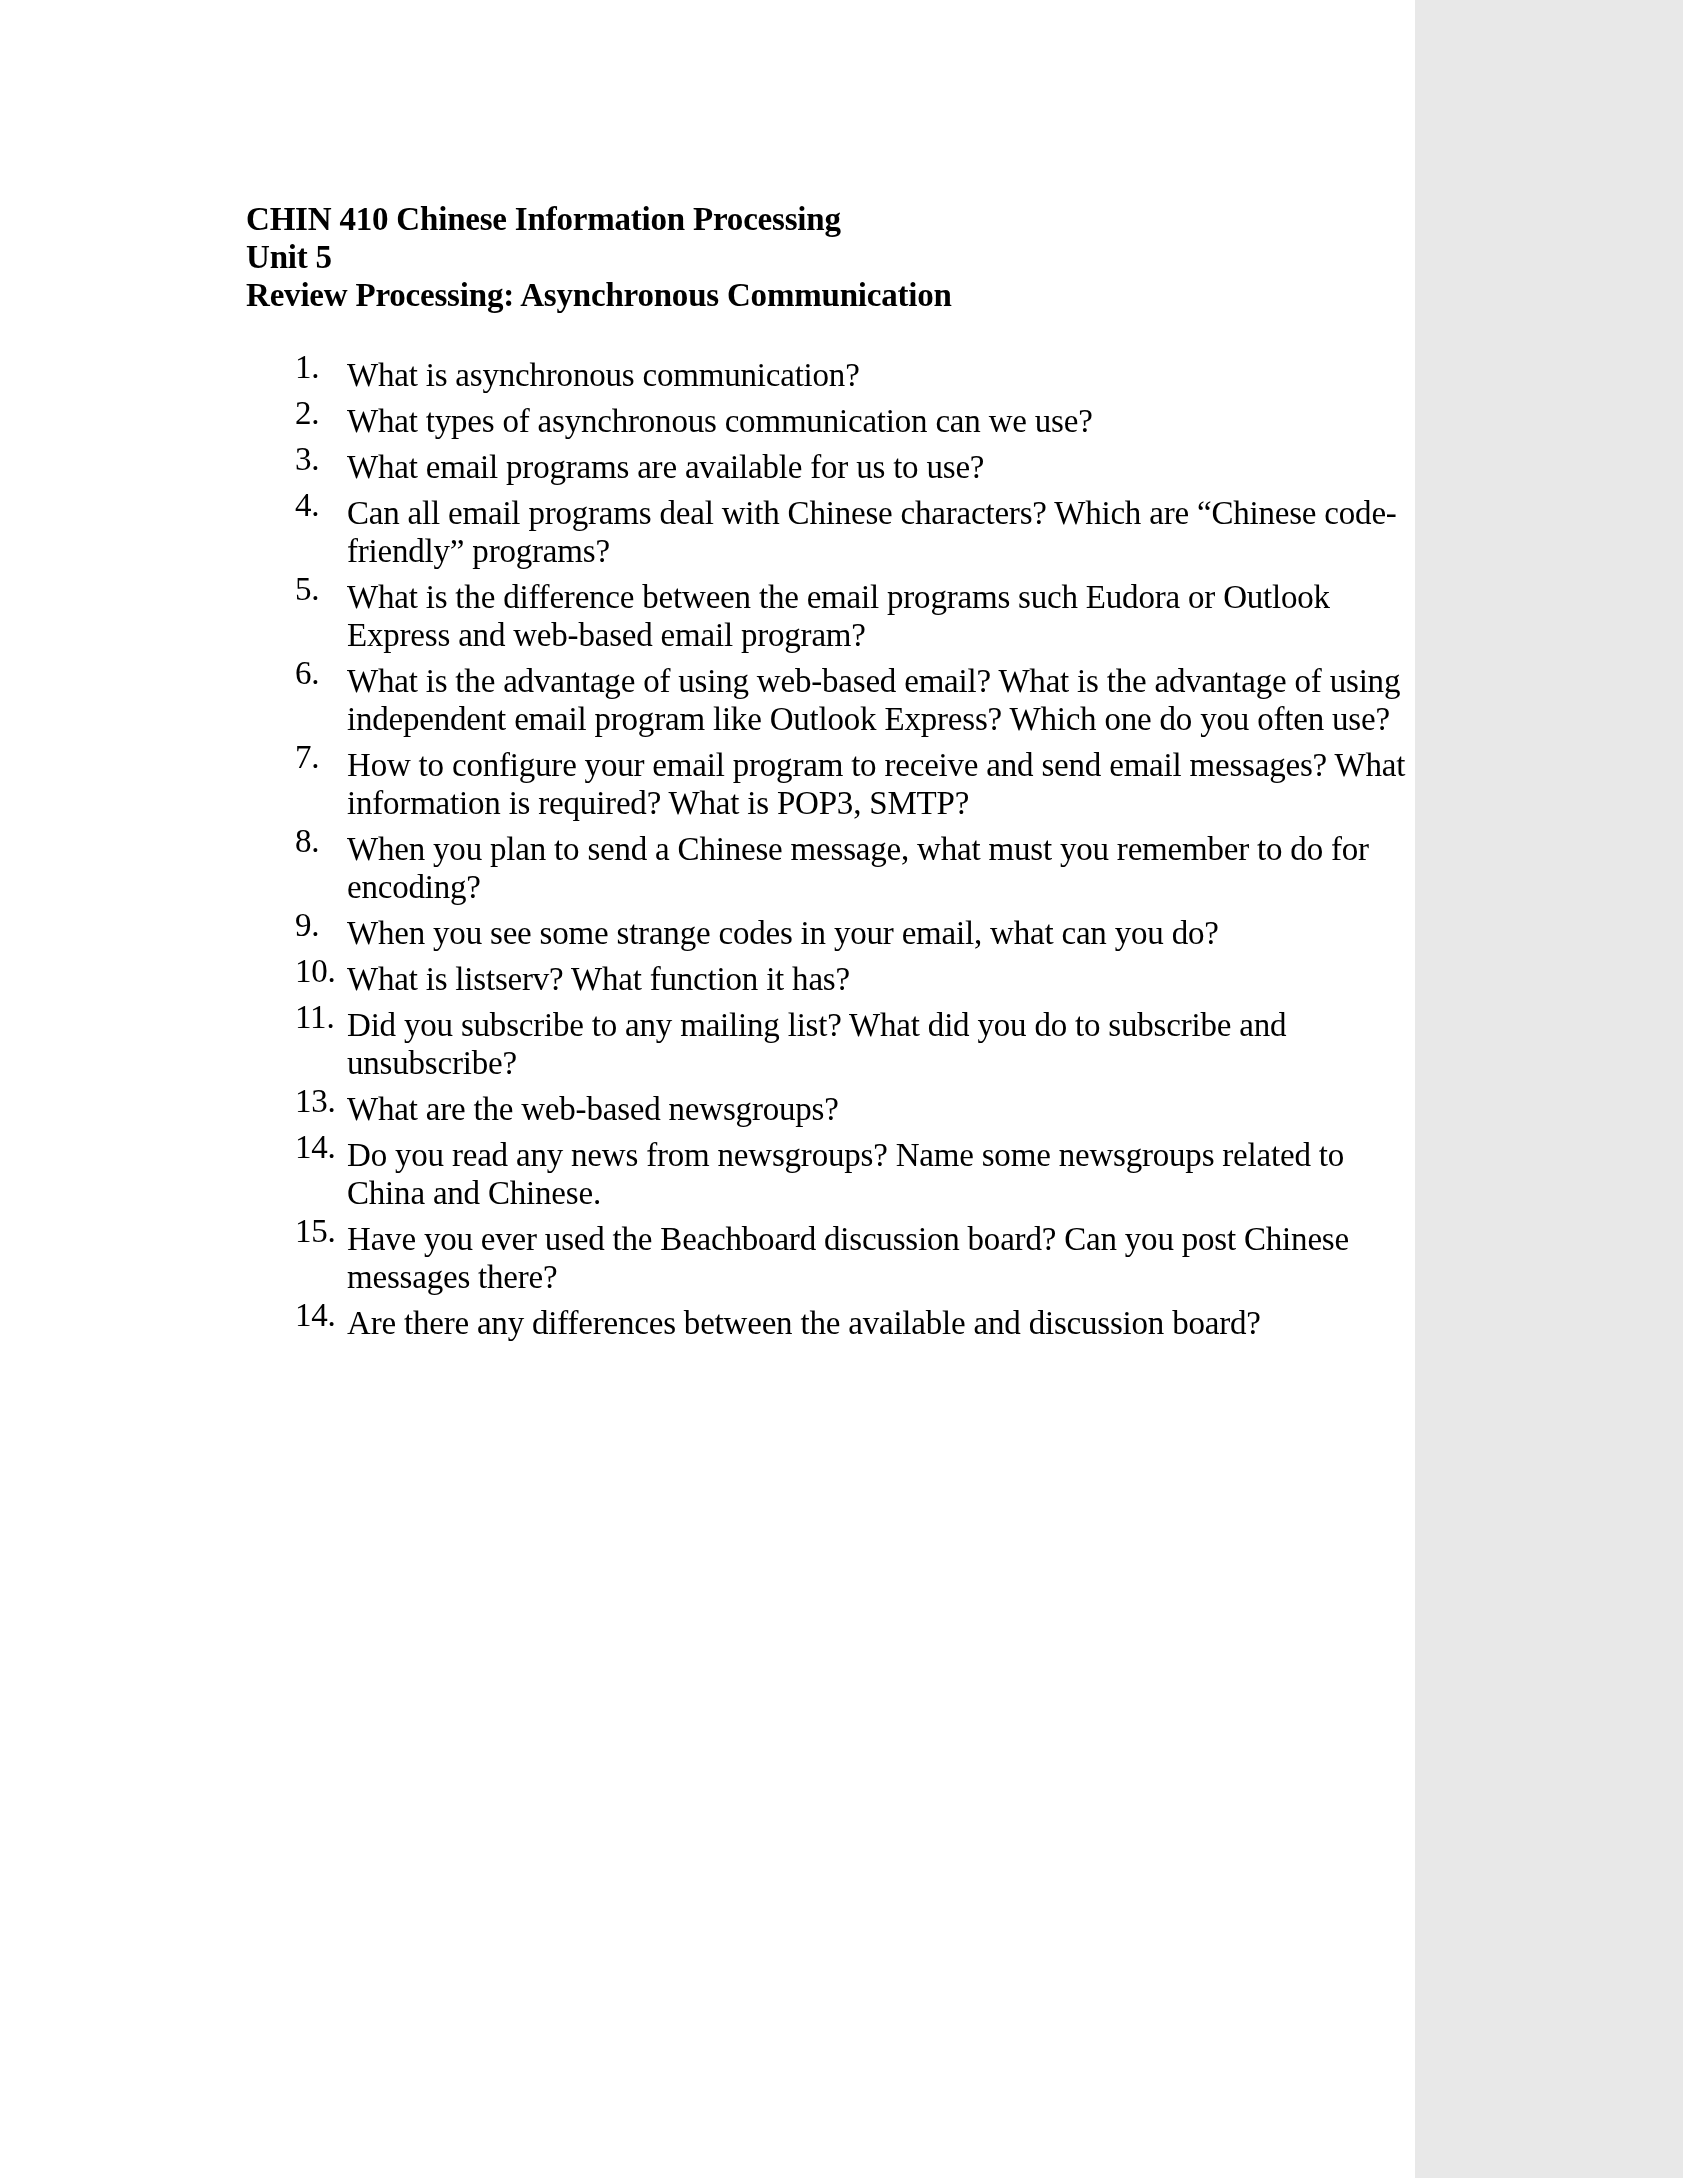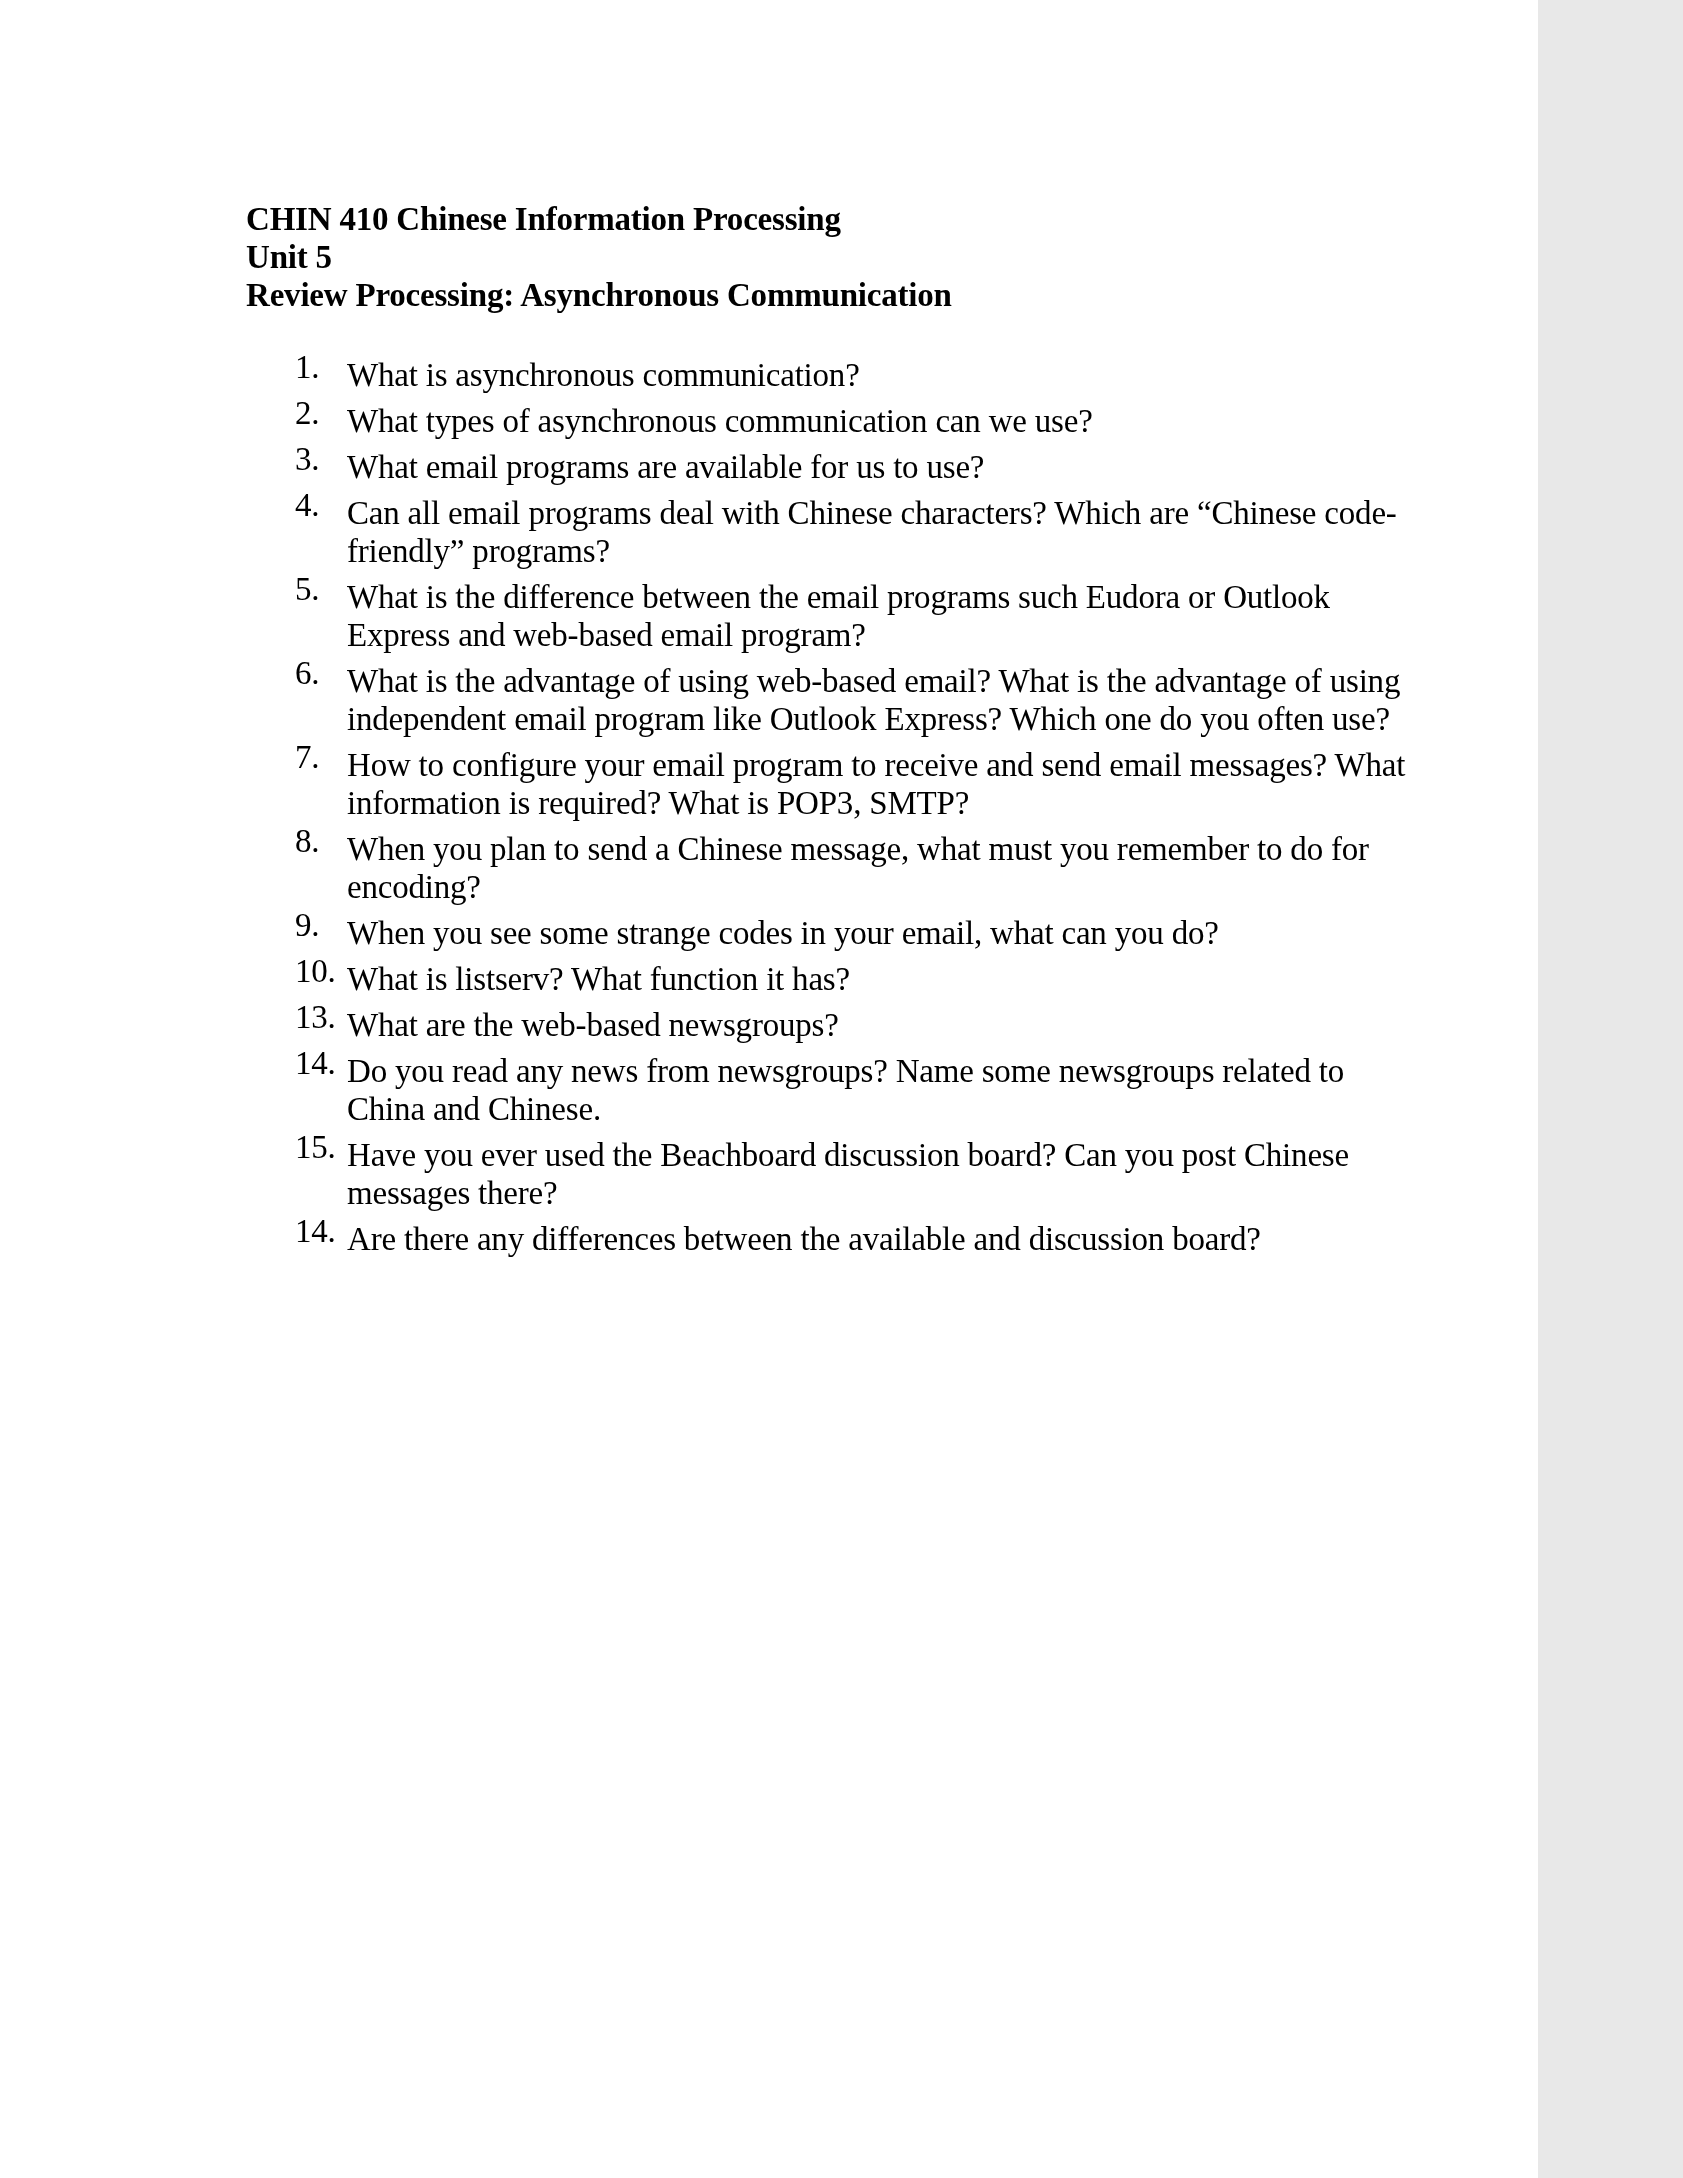--- a/index.html
+++ b/index.html
@@ -2,21 +2,21 @@
 <html><head>
 <meta charset="utf-8">
 <style>
   html, body {
     margin: 0;
     padding: 0;
     background: #e8e8e8;
   }
   .page {
     position: relative;
-    width: 1538px;
+    width: 1415px;
     height: 2178px;
     background: #ffffff;
     font-family: "Liberation Serif", "DejaVu Serif", serif;
     color: #000000;
     font-size: 33px;
     line-height: 38px;
     letter-spacing: -0.2px;
     overflow: hidden;
   }
   .doc-header {
@@ -106,20 +106,25 @@
     <div class="question-item">
       <span class="q-num">9.</span>
       <span class="q-text">When you see some strange codes in your email, what can you do?</span>
     </div>
 
     <div class="question-item">
       <span class="q-num">10.</span>
       <span class="q-text">What is listserv? What function it has?</span>
     </div>
 
+    <div class="question-item">
+      <span class="q-num">11.</span>
+      <span class="q-text">Did you subscribe to any mailing list? What did you do to subscribe and
+unsubscribe?</span>
+    </div>
 
 
     <div class="question-item">
       <span class="q-num">13.</span>
       <span class="q-text">What are the web-based newsgroups?</span>
     </div>
 
     <div class="question-item">
       <span class="q-num">14.</span>
       <span class="q-text">Do you read any news from newsgroups? Name some newsgroups related to

